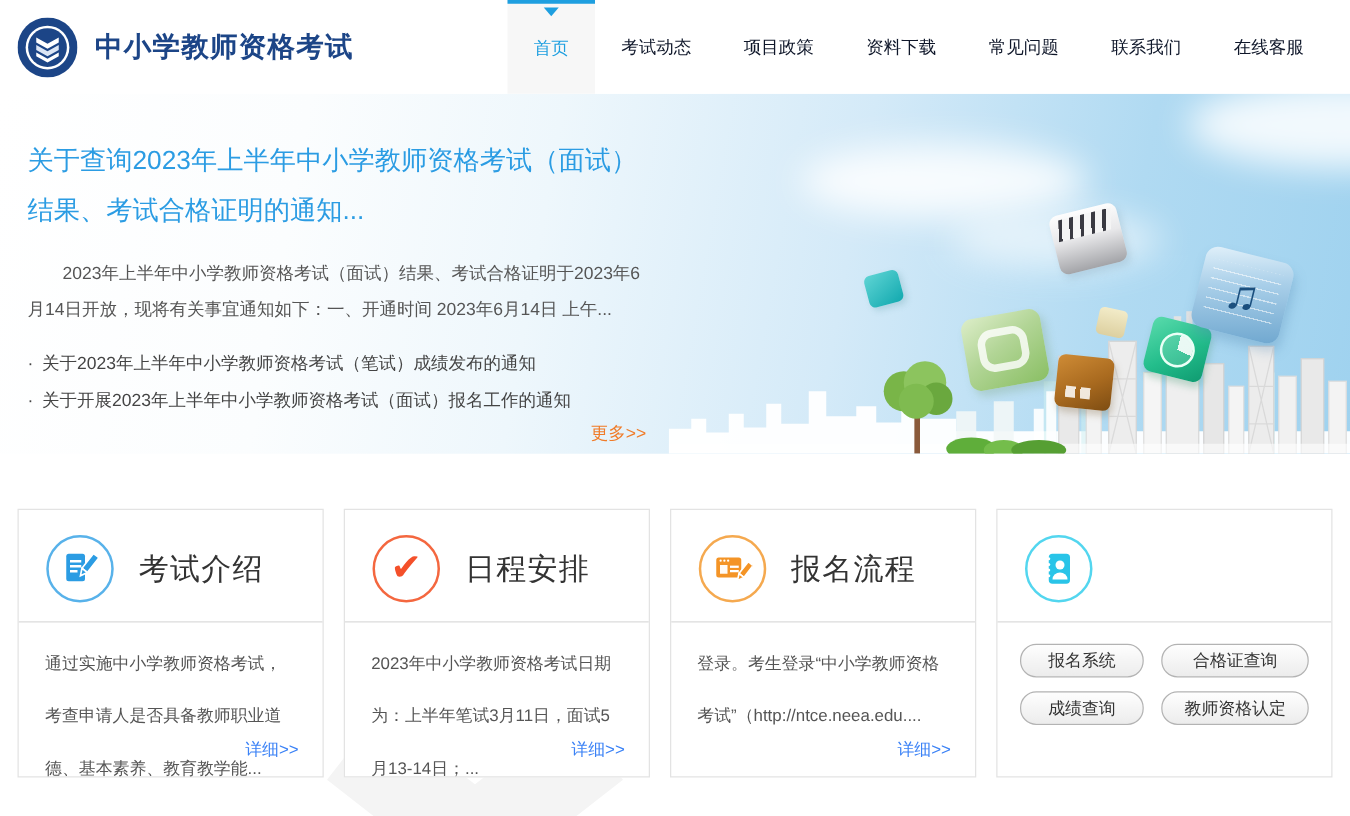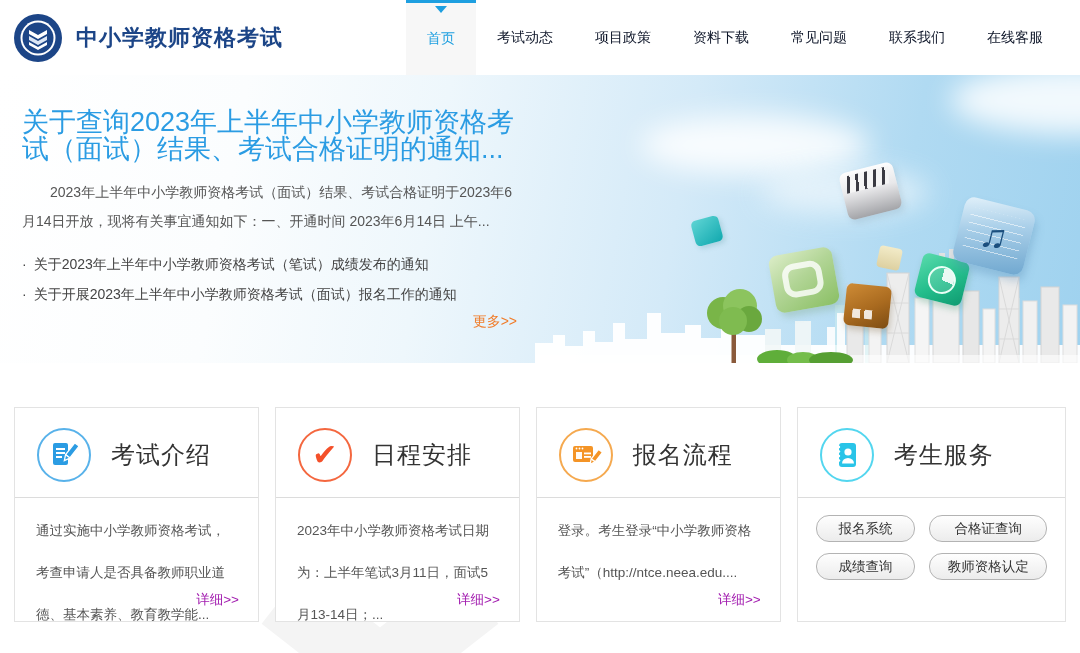--- a/index.html
+++ b/index.html
@@ -20,21 +20,21 @@
 
   
   .hero { position:relative; height:288px; overflow:hidden;
           background:linear-gradient(100deg,#ffffff 0%,#fbfdfe 22%,#eef7fc 40%,#d4eaf8 62%,#b0daf2 82%,#9fd2ef 100%); }
   .cloud { position:absolute; background:rgba(255,255,255,.85); border-radius:50%; filter:blur(14px); }
   .cloud.c1 { width:230px; height:60px; left:640px; top:40px; }
   .cloud.c2 { width:260px; height:70px; left:950px; top:-10px; }
   .cloud.c3 { width:170px; height:44px; left:760px; top:95px; opacity:.7; }
 
   .hero-content { position:absolute; left:22px; top:34px; width:500px; z-index:6; }
-  .hero-title { font-size:27px; font-weight:400; color:#2b9ce3; line-height:27px; cursor:pointer; }
+  .hero-title { font-size:21px; font-weight:400; color:#2b9ce3; line-height:40px; cursor:pointer; }
   .hero-summary { margin-top:15px; font-size:14px; color:#555; line-height:29px; text-indent:2em; }
   .hero-bullets { list-style:none; margin-top:13px; }
   .hero-bullets li { font-size:14px; color:#444; line-height:30px; cursor:pointer; }
   .hero-bullets .dot { margin-right:7px; color:#444; }
   .hero-more { text-align:right; margin-top:3px; padding-right:5px; }
   .hero-more a { color:#f07b28; font-size:14px; text-decoration:none; cursor:pointer; }
 
   .hero-art { position:absolute; right:0; bottom:0; width:545px; height:120px; z-index:2; }
 
   .cube { position:absolute; z-index:4; display:flex; align-items:center; justify-content:center; }
@@ -84,21 +84,21 @@
   .icon-circle { width:54px; height:54px; border-radius:50%; display:flex; align-items:center;
                  justify-content:center; flex:0 0 54px; }
   .card.c-blue   .icon-circle { border:2px solid #58b2ea; }
   .card.c-red    .icon-circle { border:2px solid #f4673f; }
   .card.c-orange .icon-circle { border:2px solid #f5a94f; }
   .card.c-cyan   .icon-circle { border:2px solid #53d6ef; }
   .check-glyph { font-size:30px; font-weight:bold; color:#f4502a; line-height:1; }
   .card-title { margin-left:20px; font-size:24px; color:#333; letter-spacing:1px; }
   .card-divider { height:1px; background:#dcdcdc; }
   .card-text { padding:12px 21px 0; font-size:13.5px; color:#555; line-height:42px; }
-  .card-link { position:absolute; right:19px; bottom:12px; font-size:13.5px; color:#a21caf;
+  .card-link { position:absolute; right:19px; bottom:12px; font-size:13.5px; color:#3b82f6;
                text-decoration:none; cursor:pointer; }
   .svc-buttons { display:grid; grid-template-columns:1fr 1.18fr; gap:11px 14px; padding:17px 18px 0; }
   .svc-btn { height:27px; display:flex; align-items:center; justify-content:center;
              background:linear-gradient(#fefefe,#ececec); border:1px solid #b3b3b3; border-radius:13px;
              font-size:13.5px; color:#333; cursor:pointer; }
 </style>
 </head>
 <body>
 
 <header class="header">
@@ -261,21 +261,20 @@
           <svg viewBox="0 0 32 32" width="32" height="32">
             <rect x="8" y="4" width="17" height="24" rx="3" fill="#29c4e8"></rect>
             <circle cx="8" cy="8" r="1.2" fill="#fff"></circle>
               <circle cx="8" cy="12.5" r="1.2" fill="#fff"></circle>
             <circle cx="8" cy="17" r="1.2" fill="#fff"></circle>
               <circle cx="8" cy="21.5" r="1.2" fill="#fff"></circle>
             <circle cx="17" cy="13" r="3.6" fill="#fff"></circle>
             <path d="M11 24.5 a6 5.5 0 0 1 12 0 Z" fill="#fff"></path>
           </svg>
         </div>
-        <div class="card-title">考生服务</div>
       </div>
       <div class="card-divider"></div>
       <div class="svc-buttons">
         <div class="svc-btn">报名系统</div>
         <div class="svc-btn">合格证查询</div>
         <div class="svc-btn">成绩查询</div>
         <div class="svc-btn">教师资格认定</div>
       </div>
     </div>
   </div>

